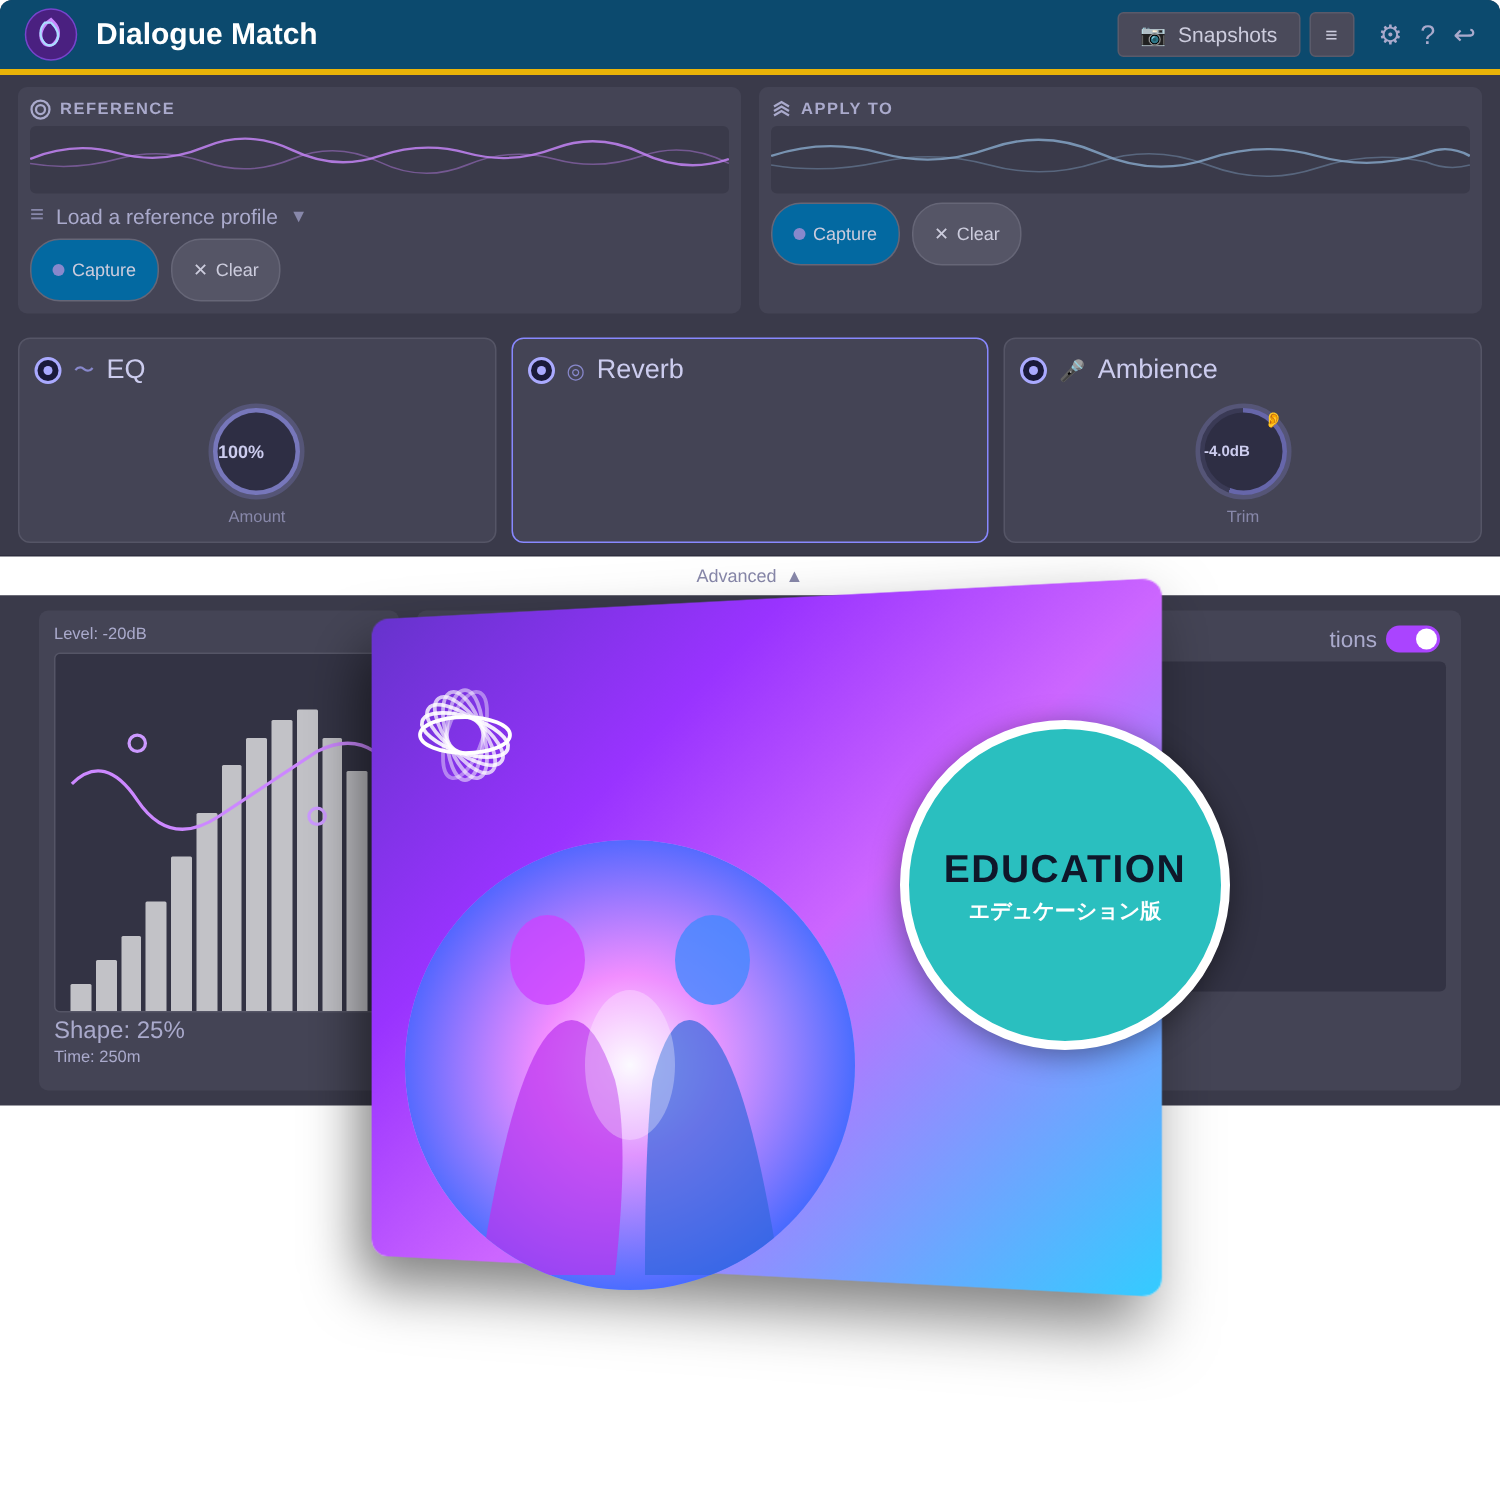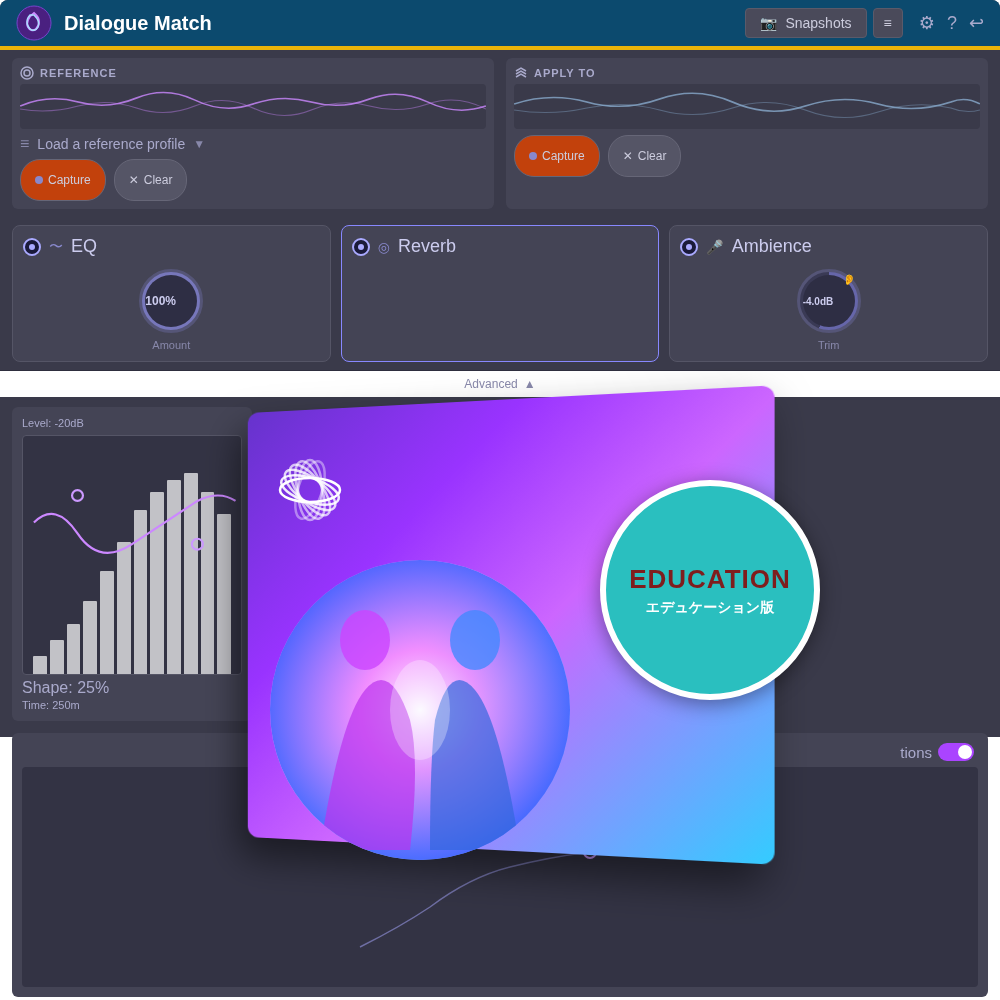--- a/index.html
+++ b/index.html
@@ -127,21 +127,21 @@
     .panel-controls {
       display: flex;
       align-items: center;
       gap: 8px;
     }
 
     .capture-btn {
       display: flex;
       align-items: center;
       gap: 5px;
-      background: #c2410c;
+      background: #0369a1;
       border: 1px solid #666677;
       border-radius: 20px;
       padding: 13px 14px;
       color: #ccccdd;
       font-size: 12px;
       cursor: pointer;
     }
 
     .capture-dot {
       width: 8px;
@@ -298,25 +298,24 @@
       cursor: pointer;
       color: #8888aa;
       font-size: 12px;
       gap: 6px;
       border-top: 1px solid #2e2e3e;
     }
 
     
     .advanced-panel {
       display: flex;
-      padding: 10px 12px;
+      padding: 10px 26px;
       background: #3a3a4a;
       gap: 12px;
       height: 340px;
-      flex-direction: column;
     }
 
     .eq-panel {
       background: #444455;
       border-radius: 6px;
       padding: 10px;
       width: 240px;
       position: relative;
     }
 
@@ -422,21 +421,21 @@
       background: #2abfbf;
       display: flex;
       flex-direction: column;
       align-items: center;
       justify-content: center;
       box-shadow: 0 4px 20px rgba(0,0,0,0.4);
       border: 6px solid #ffffff;
     }
 
     .badge-title {
-      color: #7f1d1d;
+      color: #0f172a;
       font-size: 26px;
       font-weight: 900;
       letter-spacing: 1px;
     }
 
     .badge-subtitle {
       color: #ffffff;
       font-size: 14px;
       font-weight: 600;
       margin-top: 4px;

